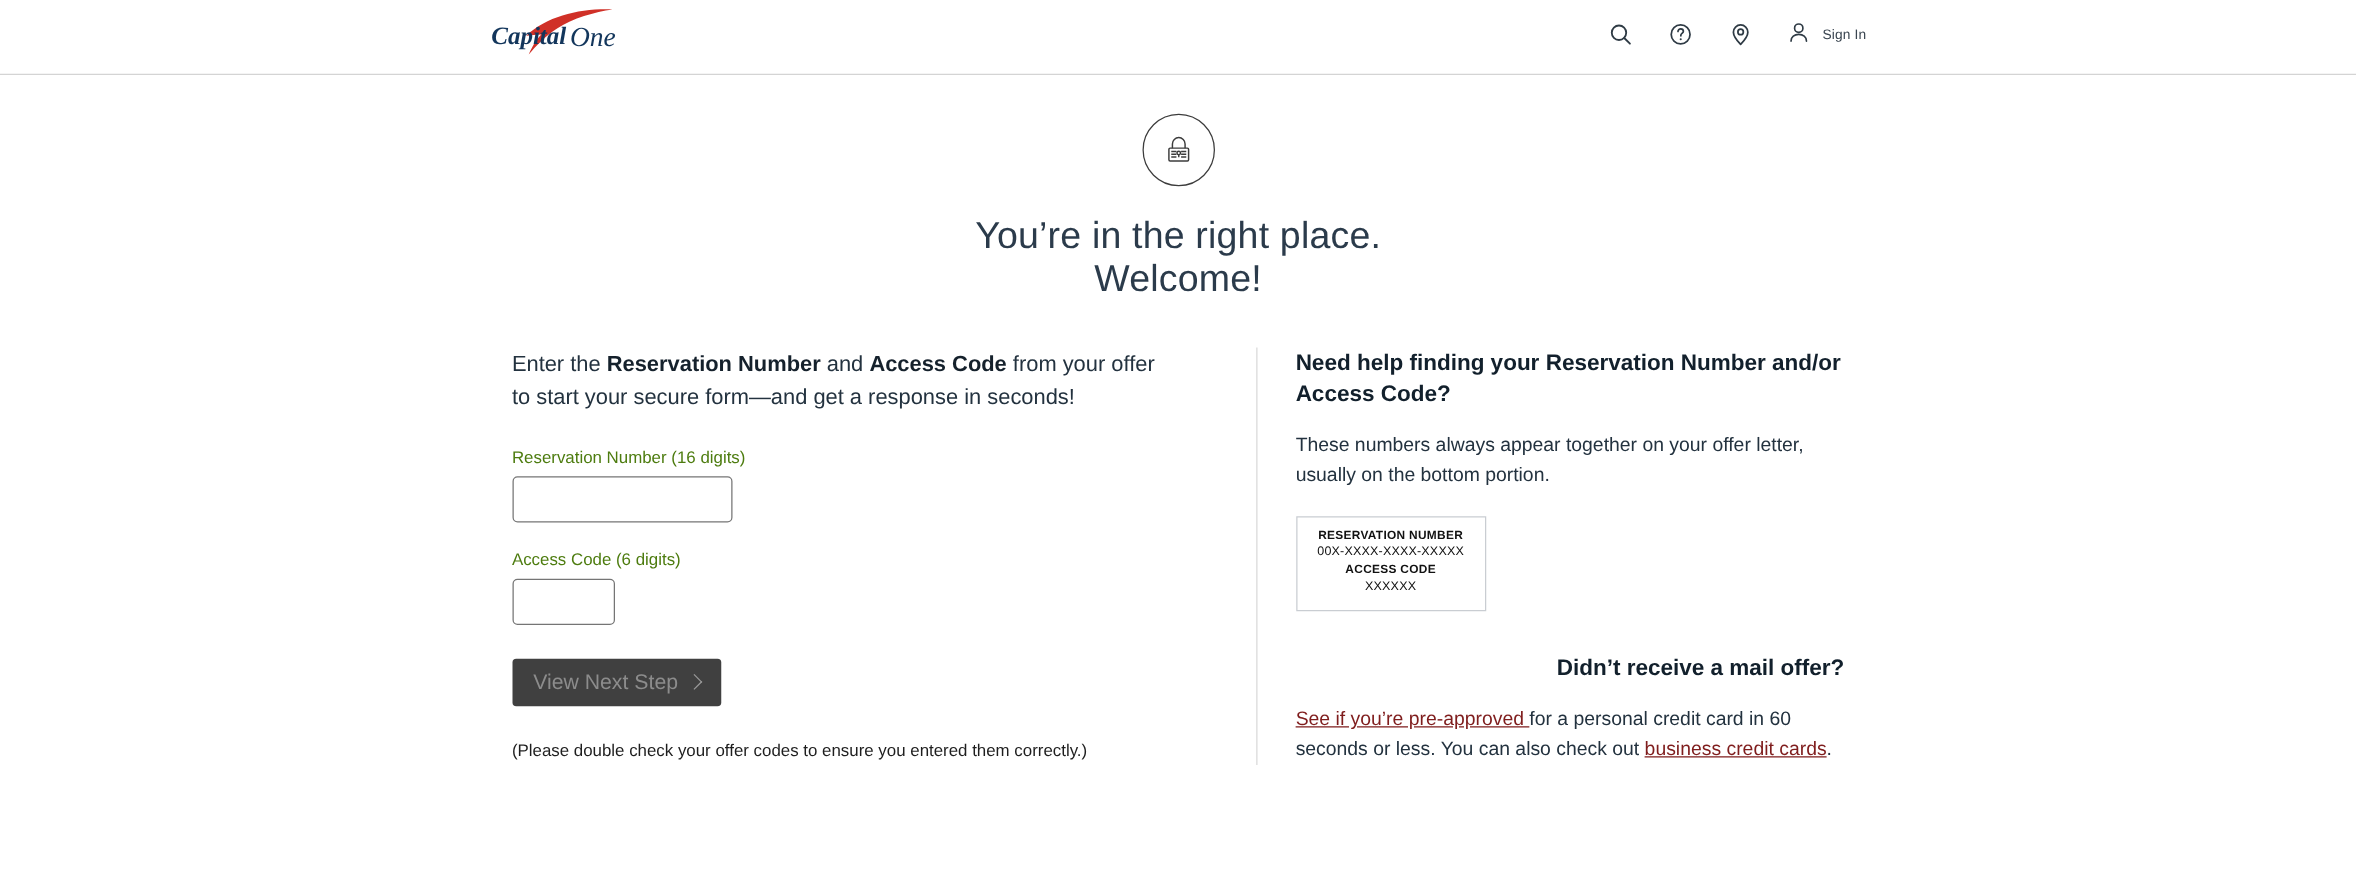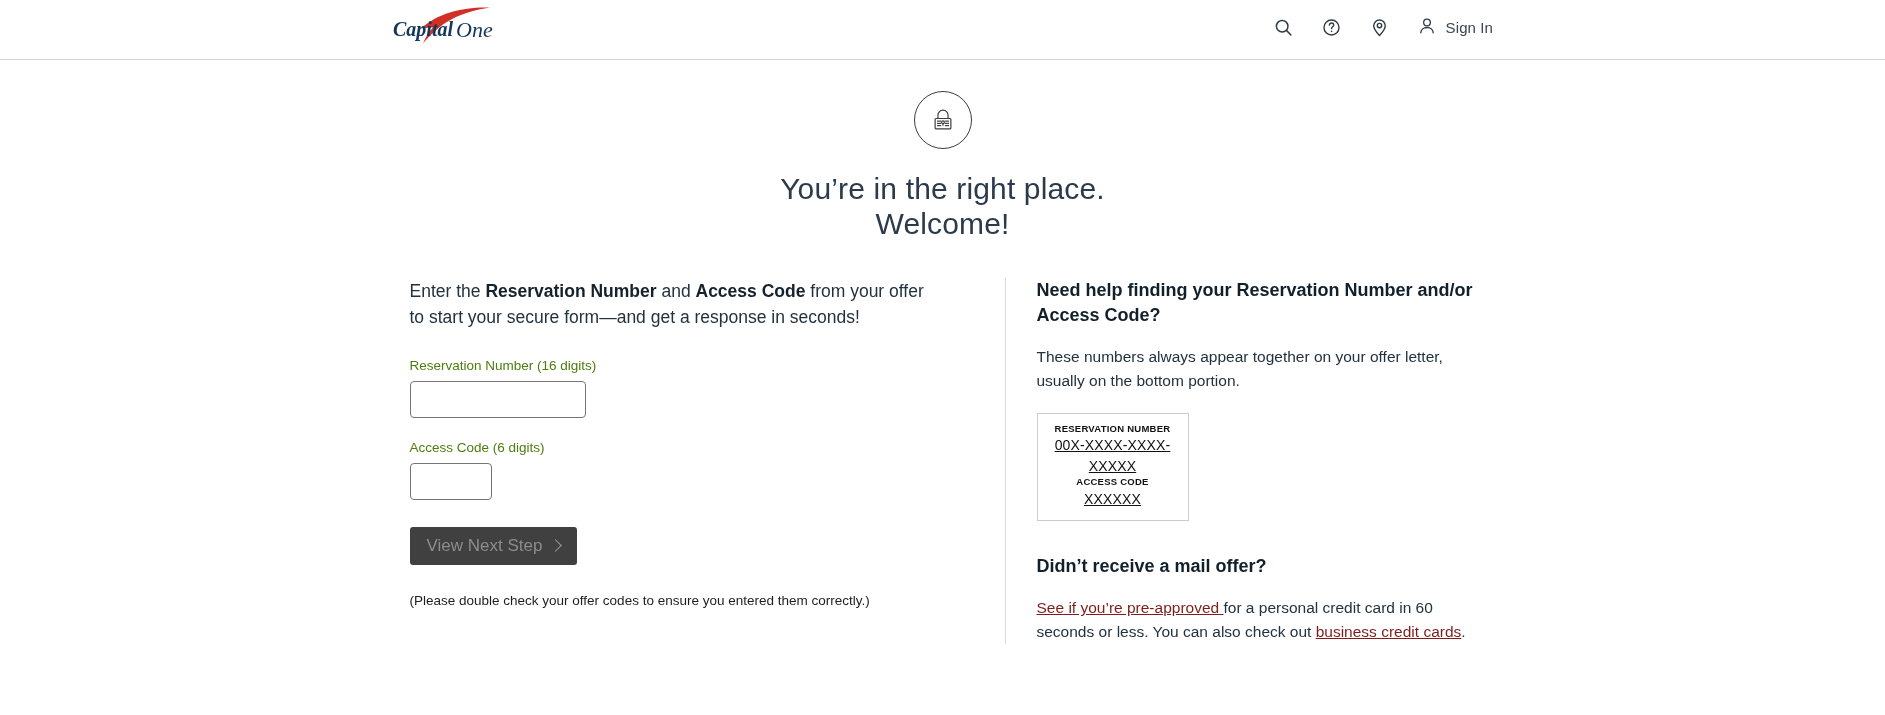--- a/index.html
+++ b/index.html
@@ -47,21 +47,21 @@
     justify-content: center;
     width: 22px;
     height: 22px;
     color: #2f3b45;
   }
   .signin {
     display: flex;
     align-items: center;
     gap: 9px;
     color: #3a4550;
-    font-size: 15px;
+    font-size: 11px;
     letter-spacing: .1px;
   }
 
   
   .hero {
     text-align: center;
     padding-top: 31px;
   }
   .lock-circle {
     width: 56px;
@@ -191,27 +191,26 @@
     background: #fff;
   }
   .lb-t1 {
     font-size: 9.5px;
     font-weight: 700;
     letter-spacing: .25px;
     color: #111;
     line-height: 1.35;
   }
   .lb-t2 {
-    font-size: 14px;
+    font-size: 10px;
     color: #111;
     letter-spacing: .15px;
     line-height: 1.45;
-    text-decoration: underline;
-  }
-  .rh2 { margin-top: 33px; }
+  }
+  .rh2 { margin-top: 33px; text-align: right; }
   .rp2 { margin-bottom: 0; }
   a.lnk {
     color: #7f1d1d;
   }
 </style>
 </head>
 <body>
 
 <div class="header">
 

